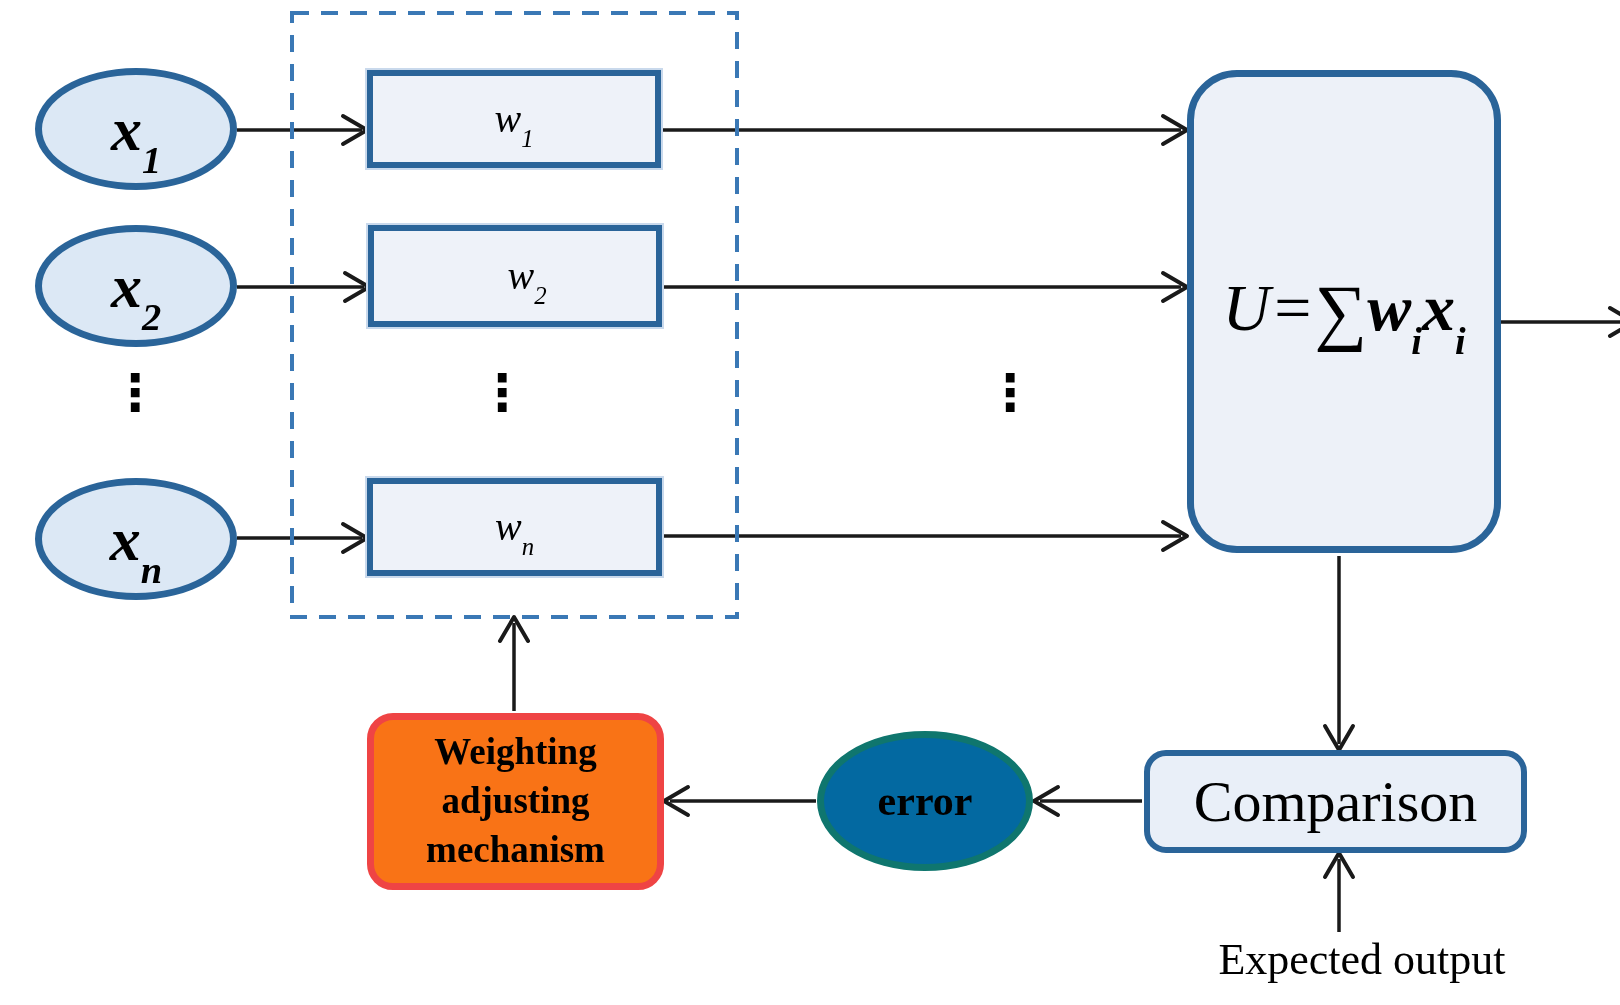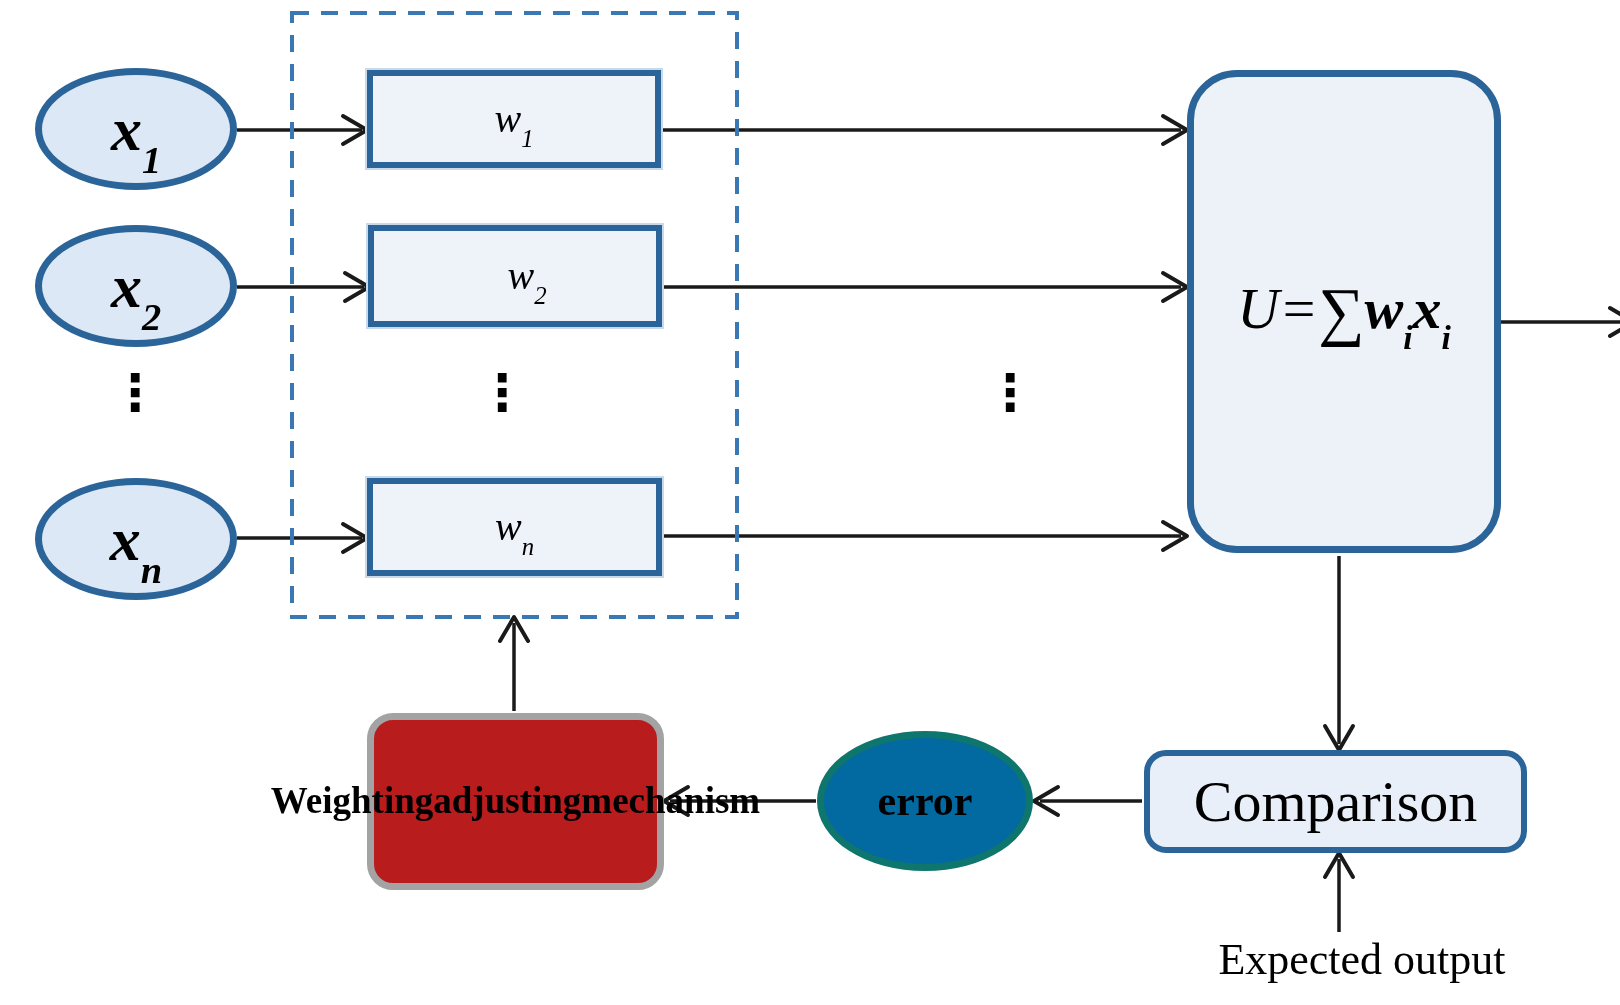--- a/index.html
+++ b/index.html
@@ -25,21 +25,21 @@
     border:6px solid #2a6499;
     background:#eef2f9;
     box-shadow:0 0 0 2px #c9d9ec;
   }
   .w-label{font-style:italic;font-weight:400;font-size:40px;line-height:1;}
   .ubox{
     border:7px solid #2a6499;
     background:#edf1f8;
     border-radius:50px;
   }
-  .u-label{font-style:italic;font-size:58px;white-space:nowrap;}
+  .u-label{font-style:italic;font-size:66px;white-space:nowrap;}
   .u-label .sigma{font-style:normal;font-size:1.12em;vertical-align:-0.08em;}
   .u-label .bolder{font-weight:700;}
   .u-label sub{font-size:0.58em;font-style:italic;font-weight:700;line-height:0;position:relative;top:0.25em;}
   .dots{
     position:absolute;
     font-weight:700;font-size:50px;line-height:1;
     font-family:"DejaVu Sans", sans-serif;
     letter-spacing:0;
   }
   .comparison{
@@ -48,23 +48,24 @@
     border-radius:22px;
     font-size:58px;
   }
   .error-ellipse{
     border:7px solid #0f766e;
     background:#0369a1;
     border-radius:50%;
     font-weight:700;font-size:42px;
   }
   .weighting{
-    border:7px solid #a3a3a3;
-    background:#b91c1c;
+    border:7px solid #ef4444;
+    background:#f97316;
     border-radius:26px;
+    flex-direction:column;
     font-weight:700;font-size:37px;line-height:1.32;
     text-align:center;
   }
   .expected{
     position:absolute;
     font-size:44px;line-height:1;text-align:center;white-space:nowrap;
   }
 </style>
 </head>
 <body>

